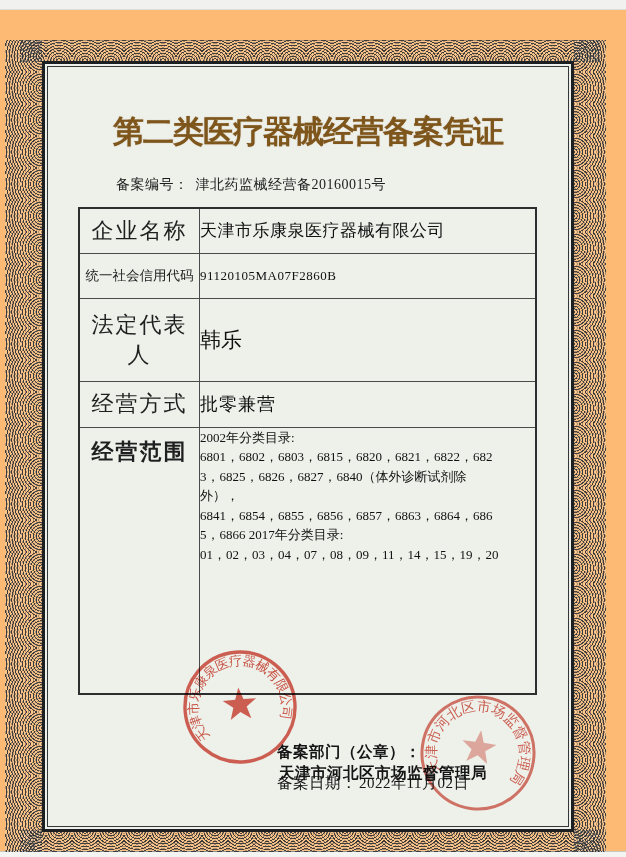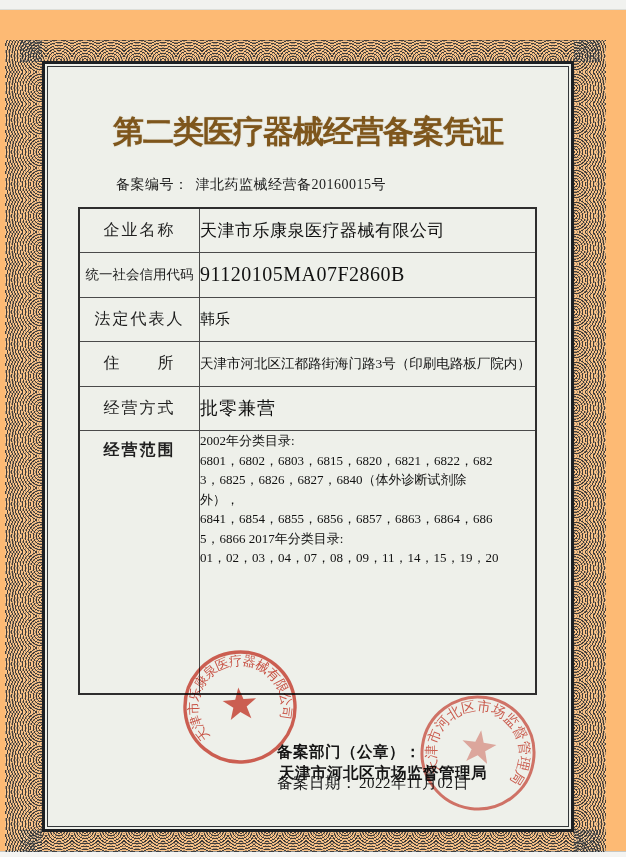--- a/index.html
+++ b/index.html
@@ -61,31 +61,31 @@
   }
   .filing{position:absolute;left:116px;top:176px;font-size:14px;letter-spacing:.5px;color:#1c1c1c;}
   .filing .filing-val{margin-left:7px;}
 
   table.info{
     position:absolute;left:78px;top:207px;width:459px;height:488px;
     border-collapse:collapse;table-layout:fixed;
     border:2px solid #2e2e2e;background:transparent;
   }
   table.info td{border:1px solid #4a4a4a;padding:0;overflow:hidden;}
-  td.lab{width:119px;text-align:center;font-size:16px;letter-spacing:2px;color:#1f1f1f;}
+  td.lab{width:119px;text-align:center;font-size:22px;letter-spacing:2px;color:#1f1f1f;}
   td.val{padding-left:9px;color:#111;}
   tr.r1{height:33px} tr.r2{height:33px} tr.r3{height:33px} tr.r4{height:33px}
   tr.r5{height:33px} tr.r6{height:33px} tr.r7{height:32px} tr.r8{height:63px}
   tr.r9{height:195px}
   .l2{font-size:13.5px !important;letter-spacing:0 !important;}
   .l8{vertical-align:top;padding-top:8px !important;}
   .l9{vertical-align:top;padding-top:9px !important;font-weight:bold;}
   .v1{font-size:17px;letter-spacing:.5px;}
-  .v2{font-size:20px;letter-spacing:.5px;}
-  .v3,.v4{font-size:15px;}
+  .v2{font-size:13px;letter-spacing:.5px;}
+  .v3,.v4{font-size:21px;}
   .v5{font-size:13.5px;}
   .v6{font-size:18px;letter-spacing:1px;}
   .v7{font-size:14px;}
   .v8{font-size:15px;line-height:21px;vertical-align:top;padding-top:4px;padding-right:8px;}
   .v9{font-size:13px;line-height:19.5px;vertical-align:top;padding-top:4px;padding-right:6px;white-space:pre-line;}
 
   .f-line{position:absolute;font-size:15.5px;color:#151515;letter-spacing:.5px;}
   .f-dept{left:277px;top:742px;font-weight:bold;}
   .f-dept .f-val{margin-left:2px;white-space:nowrap;}
   .f-date{left:277px;top:773px;}
@@ -130,24 +130,20 @@
         <td class="val v1">天津市乐康泉医疗器械有限公司</td>
       </tr>
       <tr class="r2">
         <td class="lab l2">统一社会信用代码</td>
         <td class="val v2">91120105MA07F2860B</td>
       </tr>
       <tr class="r3">
         <td class="lab l3">法定代表人</td>
         <td class="val v3">韩乐</td>
       </tr>
-      <tr class="r5">
-        <td class="lab l5">住　　所</td>
-        <td class="val v5">天津市河北区江都路街海门路3号（印刷电路板厂院内）</td>
-      </tr>
       <tr class="r6">
         <td class="lab l6">经营方式</td>
         <td class="val v6">批零兼营</td>
       </tr>
       <tr class="r9">
         <td class="lab l9">经营范围</td>
         <td class="val v9">2002年分类目录:
 6801，6802，6803，6815，6820，6821，6822，682
 3，6825，6826，6827，6840（体外诊断试剂除
 外），

